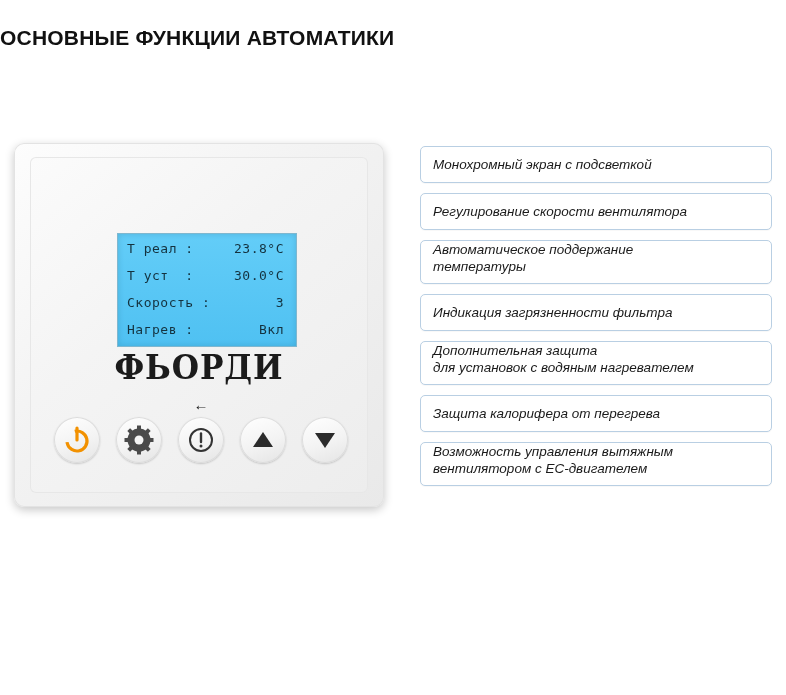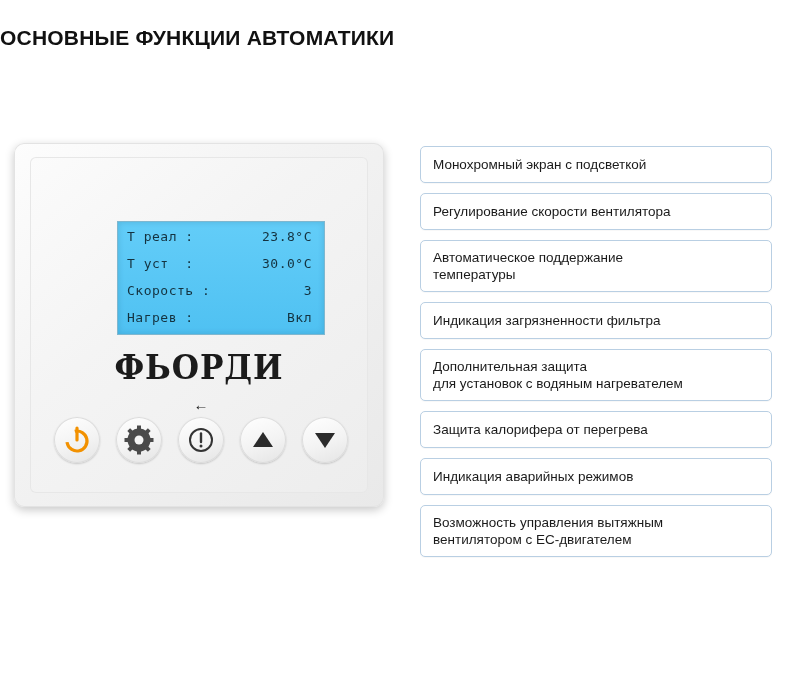--- a/index.html
+++ b/index.html
@@ -46,22 +46,22 @@
     bottom: 14px;
     border-radius: 6px;
     background: linear-gradient(140deg, #fbfbfb 0%, #f4f4f4 40%, #ededed 100%);
     box-shadow: inset 0 0 0 1px #e7e7e7;
   }
 
   
   #lcd {
     position: absolute;
     left: 87px;
-    top: 64px;
-    width: 208px;
+    top: 76px;
+    width: 180px;
     height: 114px;
     background: #5bc8f5;
     background: linear-gradient(180deg, #63cdf8 0%, #4fc1f2 100%);
     border: 1px solid #7fb7cf;
     box-shadow: inset 0 0 6px rgba(0,60,90,0.18);
     padding: 0;
     box-sizing: border-box;
     font-family: "DejaVu Sans Mono", "Liberation Mono", monospace;
   }
   .lcd-row {
@@ -150,22 +150,23 @@
     width: 100%;
     border: 1px solid #b9cfe3;
     border-radius: 5px;
     background: #ffffff;
     color: #1a1a1a;
     font-size: 13.5px;
     line-height: 17px;
     padding: 9px 12px;
     margin-bottom: 10px;
     box-shadow: 0 1px 1px rgba(0,0,0,0.03);
-  }
-  .feature.two-line { padding-top: 8px; padding-bottom: 8px; }
+    font-style: italic;
+  }
+  .feature.two-line { padding-top: 0; padding-bottom: 8px; }
   .feature span { display: block; white-space: pre-line; }
 </style>
 </head>
 <body>
 
 <div id="page-title">ОСНОВНЫЕ ФУНКЦИИ АВТОМАТИКИ</div>
 
 <div id="panel">
   <div id="panel-inner">
 
@@ -254,20 +255,17 @@
   <div class="feature">
       <span>Индикация загрязненности фильтра</span>
     </div>
   <div class="feature two-line">
       <span>Дополнительная защита
 для установок с водяным нагревателем</span>
     </div>
   <div class="feature">
       <span>Защита калорифера от перегрева</span>
     </div>
-  <div class="feature">
-      <span>Индикация аварийных режимов</span>
-    </div>
   <div class="feature two-line">
       <span>Возможность управления вытяжным
 вентилятором с ЕС-двигателем</span>
     </div>
 </div>
 
 </body></html>

